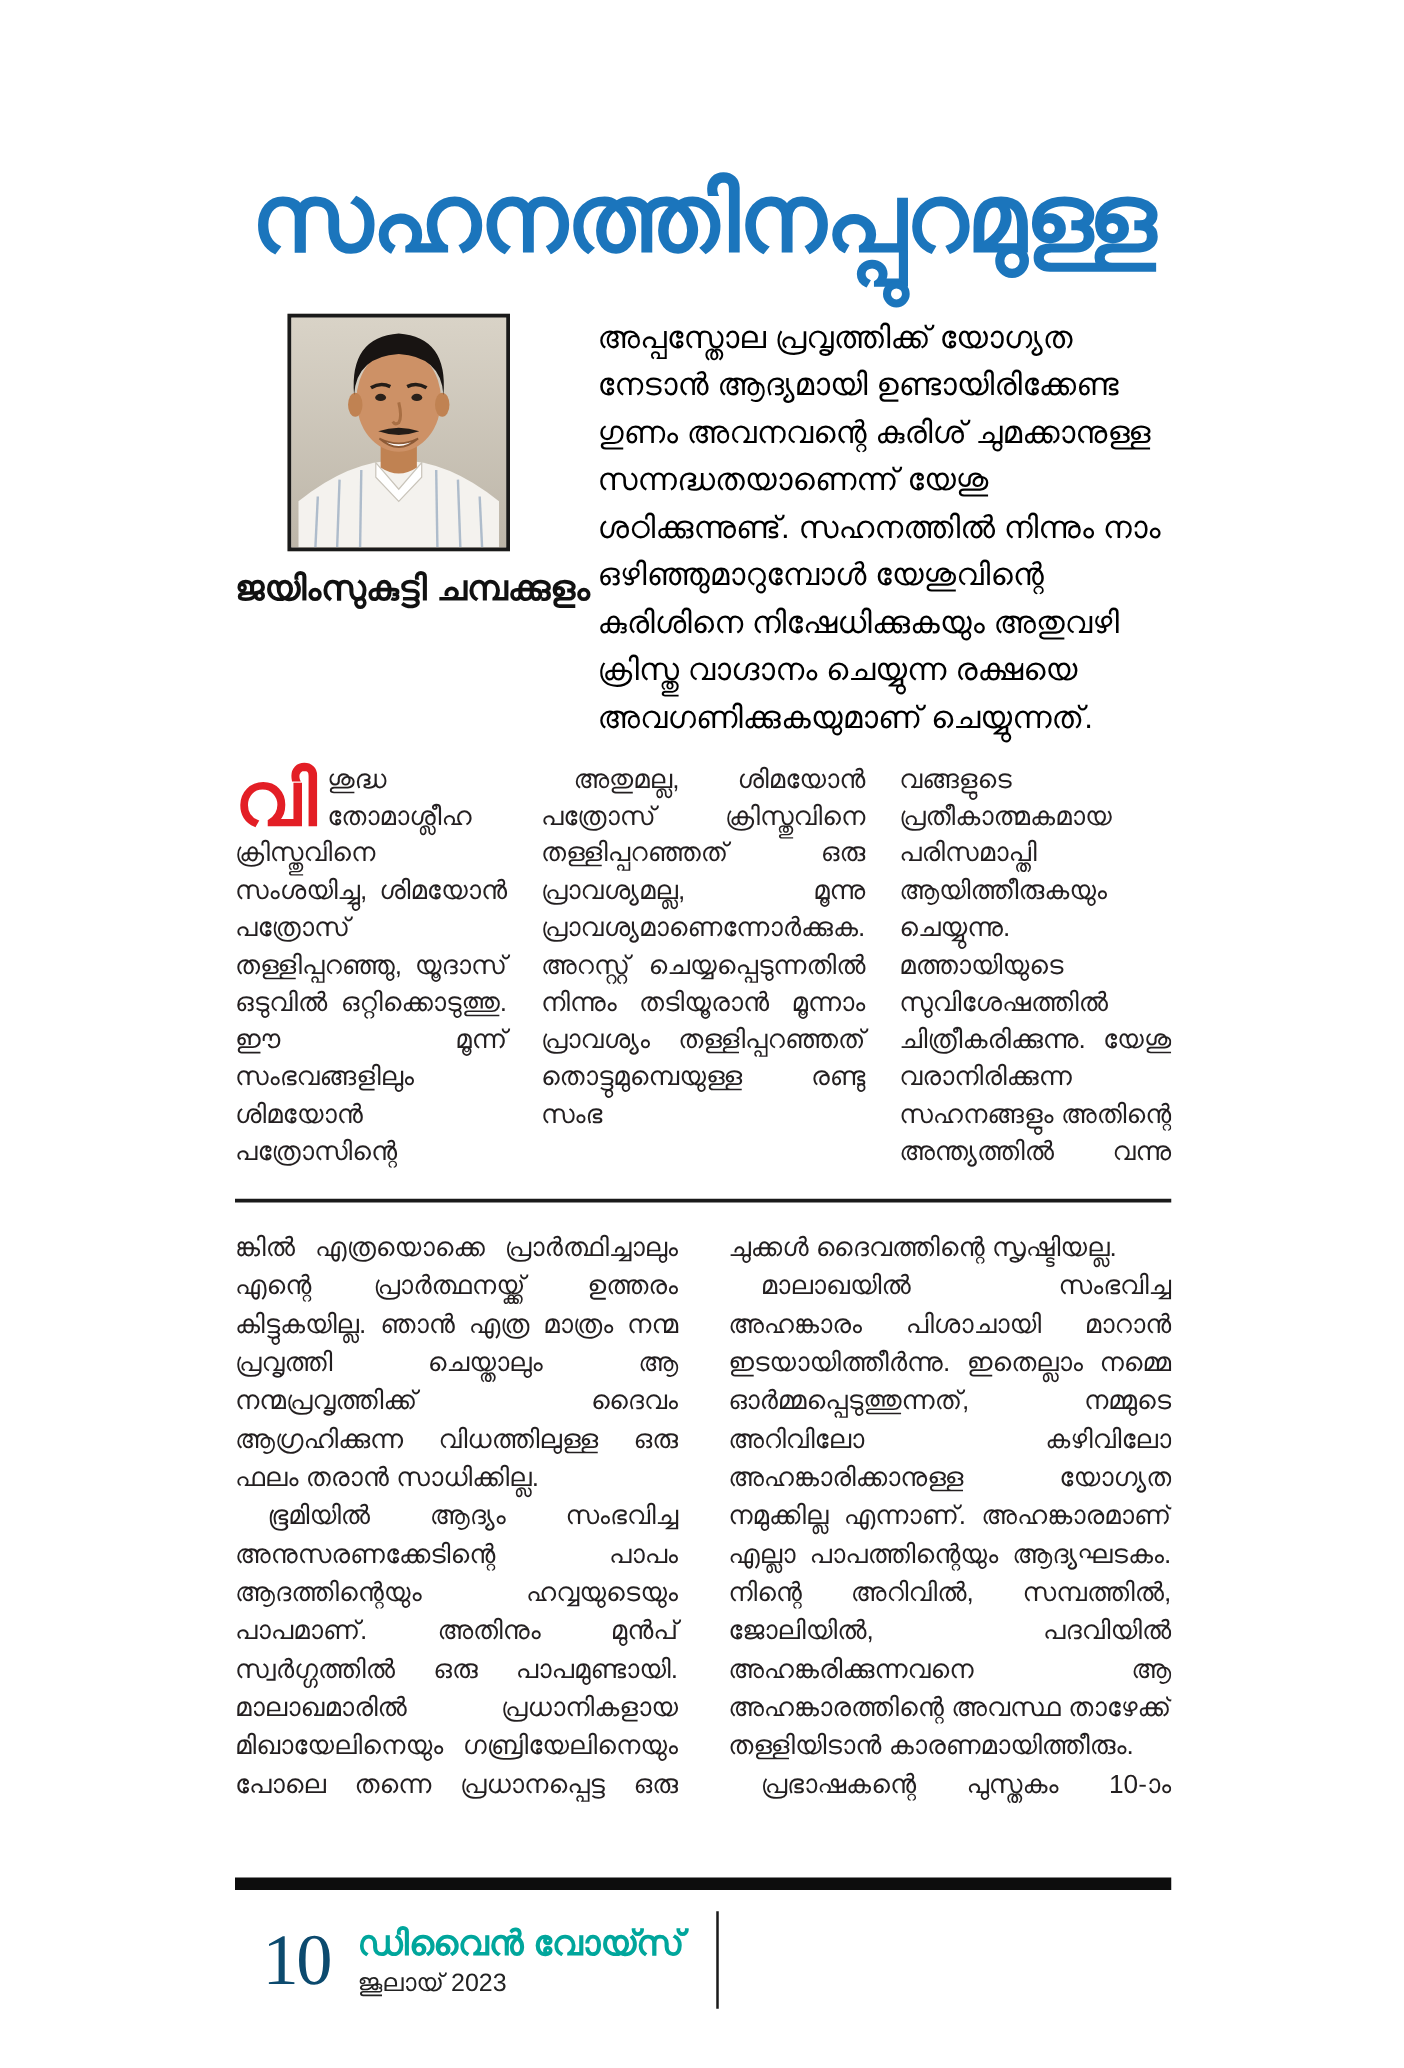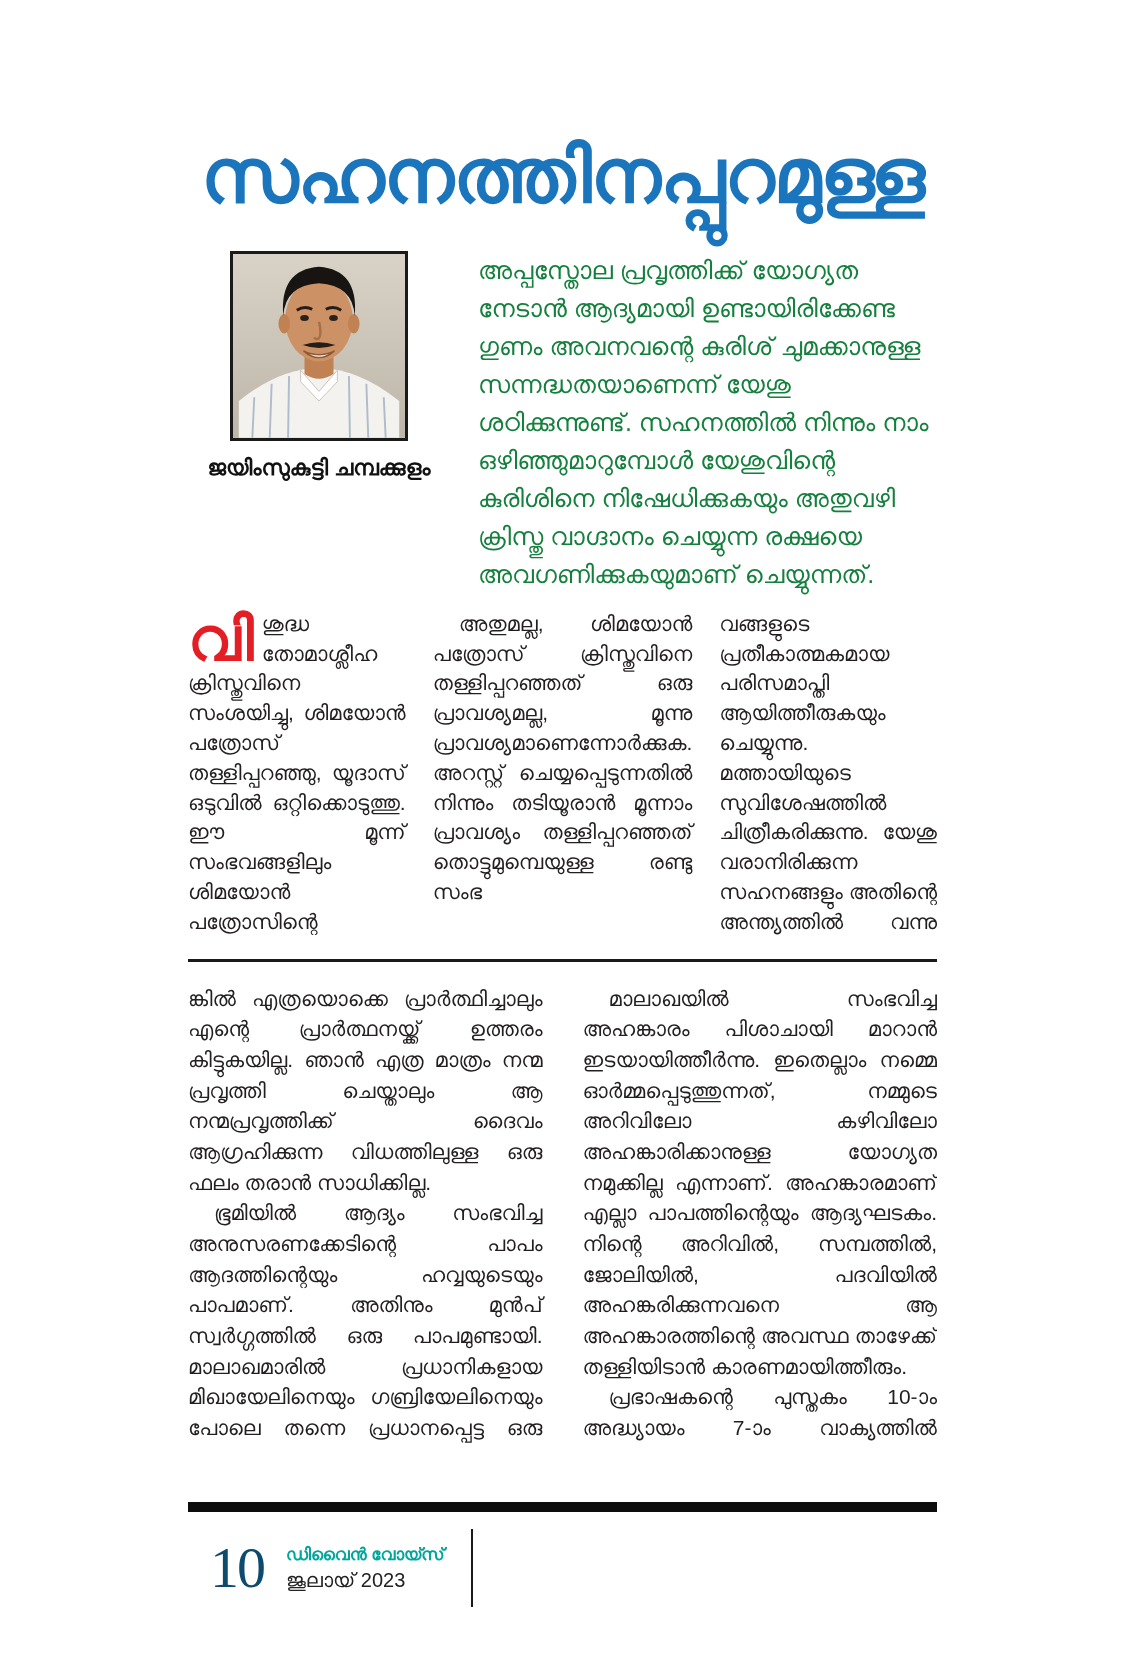--- a/index.html
+++ b/index.html
@@ -31,26 +31,26 @@
   .headline .tline{display:block;}
   
   .byline-row{display:flex;align-items:flex-start;margin-top:8px;}
   .author-block{width:262px;flex:0 0 262px;text-align:center;}
   .photo-frame{
     width:178px;height:190px;margin:0 auto;
     border:3px solid #1a1a1a;background:#cfc9bf;overflow:hidden;
   }
   .photo-frame svg{display:block;width:100%;height:100%;}
   .author-name{
-    margin-top:14px;font-weight:bold;font-size:22px;color:#111;
+    margin-top:14px;font-weight:bold;font-size:28px;color:#111;
     white-space:nowrap;
   }
   .intro{
     flex:1;margin-left:28px;
-    font-size:25px;line-height:1.52;color:#15803d;
+    font-size:25px;line-height:1.52;color:#000000;
     max-width:585px;
     text-align:left;
   }
   
   .columns-top{
     display:flex;gap:27px;margin-top:16px;
     height:326px;overflow:hidden;
   }
   .columns-top .col{flex:1;font-size:21px;line-height:1.42;text-align:justify;}
   .dropcap{
@@ -87,21 +87,21 @@
   }
   .page-number{
     font-family:"Liberation Serif", serif;
     font-size:58px;line-height:1;color:#0c4a6e;
     letter-spacing:-2px;
     margin-left:22px;
   }
   .footer-text{margin-left:22px;}
   .magazine-name{
     color:var(--footer-teal);
-    font-weight:bold;font-size:17px;line-height:1.25;
+    font-weight:bold;font-size:28px;line-height:1.25;
   }
   .issue-date{font-size:20px;color:#222;margin-top:4px;}
   .footer-rule{
     width:2px;height:78px;background:#1a1a1a;margin-left:26px;
   }
 </style>
 </head>
 <body>
 
 <div class="page">
@@ -174,20 +174,21 @@
   </div>
 
   <hr class="section-divider">
 
   <div class="columns-bottom">
     <div class="colw">
       <p>ങ്കിൽ എത്രയൊക്കെ പ്രാർത്ഥിച്ചാലും എന്റെ പ്രാർത്ഥനയ്ക്ക് ഉത്തരം കിട്ടുകയില്ല. ഞാൻ എത്ര മാത്രം നന്മ പ്രവൃത്തി ചെയ്താലും ആ നന്മപ്രവൃത്തിക്ക് ദൈവം ആഗ്രഹിക്കുന്ന വിധത്തിലുള്ള ഒരു ഫലം തരാൻ സാധിക്കില്ല.</p>
       <p class="indent">ഭൂമിയിൽ ആദ്യം സംഭവിച്ച അനുസരണക്കേടിന്റെ പാപം ആദത്തിന്റെയും ഹവ്വയുടെയും പാപമാണ്. അതിനും മുൻപ് സ്വർഗ്ഗത്തിൽ ഒരു പാപമുണ്ടായി. മാലാഖമാരിൽ പ്രധാനികളായ മിഖായേലിനെയും ഗബ്രിയേലിനെയും പോലെ തന്നെ പ്രധാനപ്പെട്ട ഒരു മാലാഖയായിരുന്നു ലൂസിഫറും. ലൂസിഫർ ദൈവം നല്കിയ പദവിയിൽ അഹങ്കരിച്ചു. ഈ അഹങ്കാരത്തിന്റെ പരിണതഫലമായിട്ടാണ് ലൂസിഫർ സ്വർഗ്ഗത്തിൽ നിന്നും ഭൂമിയിലേക്ക് വലിച്ചെറിയപ്പെട്ടത്. പാപം ചെയ്ത് അഹങ്കരിച്ച ലൂസിഫറും അനുയായികളും. അതാണ് ഇന്ന് ഭൂമിയിൽ ഏറ്റവും കൂടുതൽ തിന്മ വിതയ്ക്കുന്ന പിശാചുക്കളായി മാറിയത്. ആ പിശാ</p>
     </div>
     <div class="colw">
+      <p>ചുക്കൾ ദൈവത്തിന്റെ സൃഷ്ടിയല്ല.</p>
       <p class="indent">മാലാഖയിൽ സംഭവിച്ച അഹങ്കാരം പിശാചായി മാറാൻ ഇടയായിത്തീർന്നു. ഇതെല്ലാം നമ്മെ ഓർമ്മപ്പെടുത്തുന്നത്, നമ്മുടെ അറിവിലോ കഴിവിലോ അഹങ്കാരിക്കാനുള്ള യോഗ്യത നമുക്കില്ല എന്നാണ്. അഹങ്കാരമാണ് എല്ലാ പാപത്തിന്റെയും ആദ്യഘടകം. നിന്റെ അറിവിൽ, സമ്പത്തിൽ, ജോലിയിൽ, പദവിയിൽ അഹങ്കരിക്കുന്നവനെ ആ അഹങ്കാരത്തിന്റെ അവസ്ഥ താഴേക്ക് തള്ളിയിടാൻ കാരണമായിത്തീരും.</p>
       <p class="indent"><span>പ്രഭാഷകന്റെ പുസ്തകം 10-ാം അദ്ധ്യായം 7-ാം വാക്യത്തിൽ പറയുന്നു: അഹങ്കാരികളെ ദൈവവും മനുഷ്യരും വെറുക്കുന്നു. നിന്റെ ഏതെങ്കിലും കാര്യങ്ങളിൽ ജോലിയുടെ കാര്യമാവാം, സമ്പത്തിന്റെ കാര്യമാവാം, അറിവിന്റെയും മക്കളുടെ നല്ല ഗുണങ്ങളുടെയും കാര്യങ്ങളാവാം, ഏതിലെങ്കിലും നീ അഹങ്കരിക്കുന്നുവെങ്കിൽ അത് ദൈവം വെറുക്കുന്ന കാര്യമാണ്.</span></p>
     </div>
   </div>
 
   <div class="footer-bar"></div>
 
   <div class="footer">
     <div class="page-number">10</div>
     <div class="footer-text">

